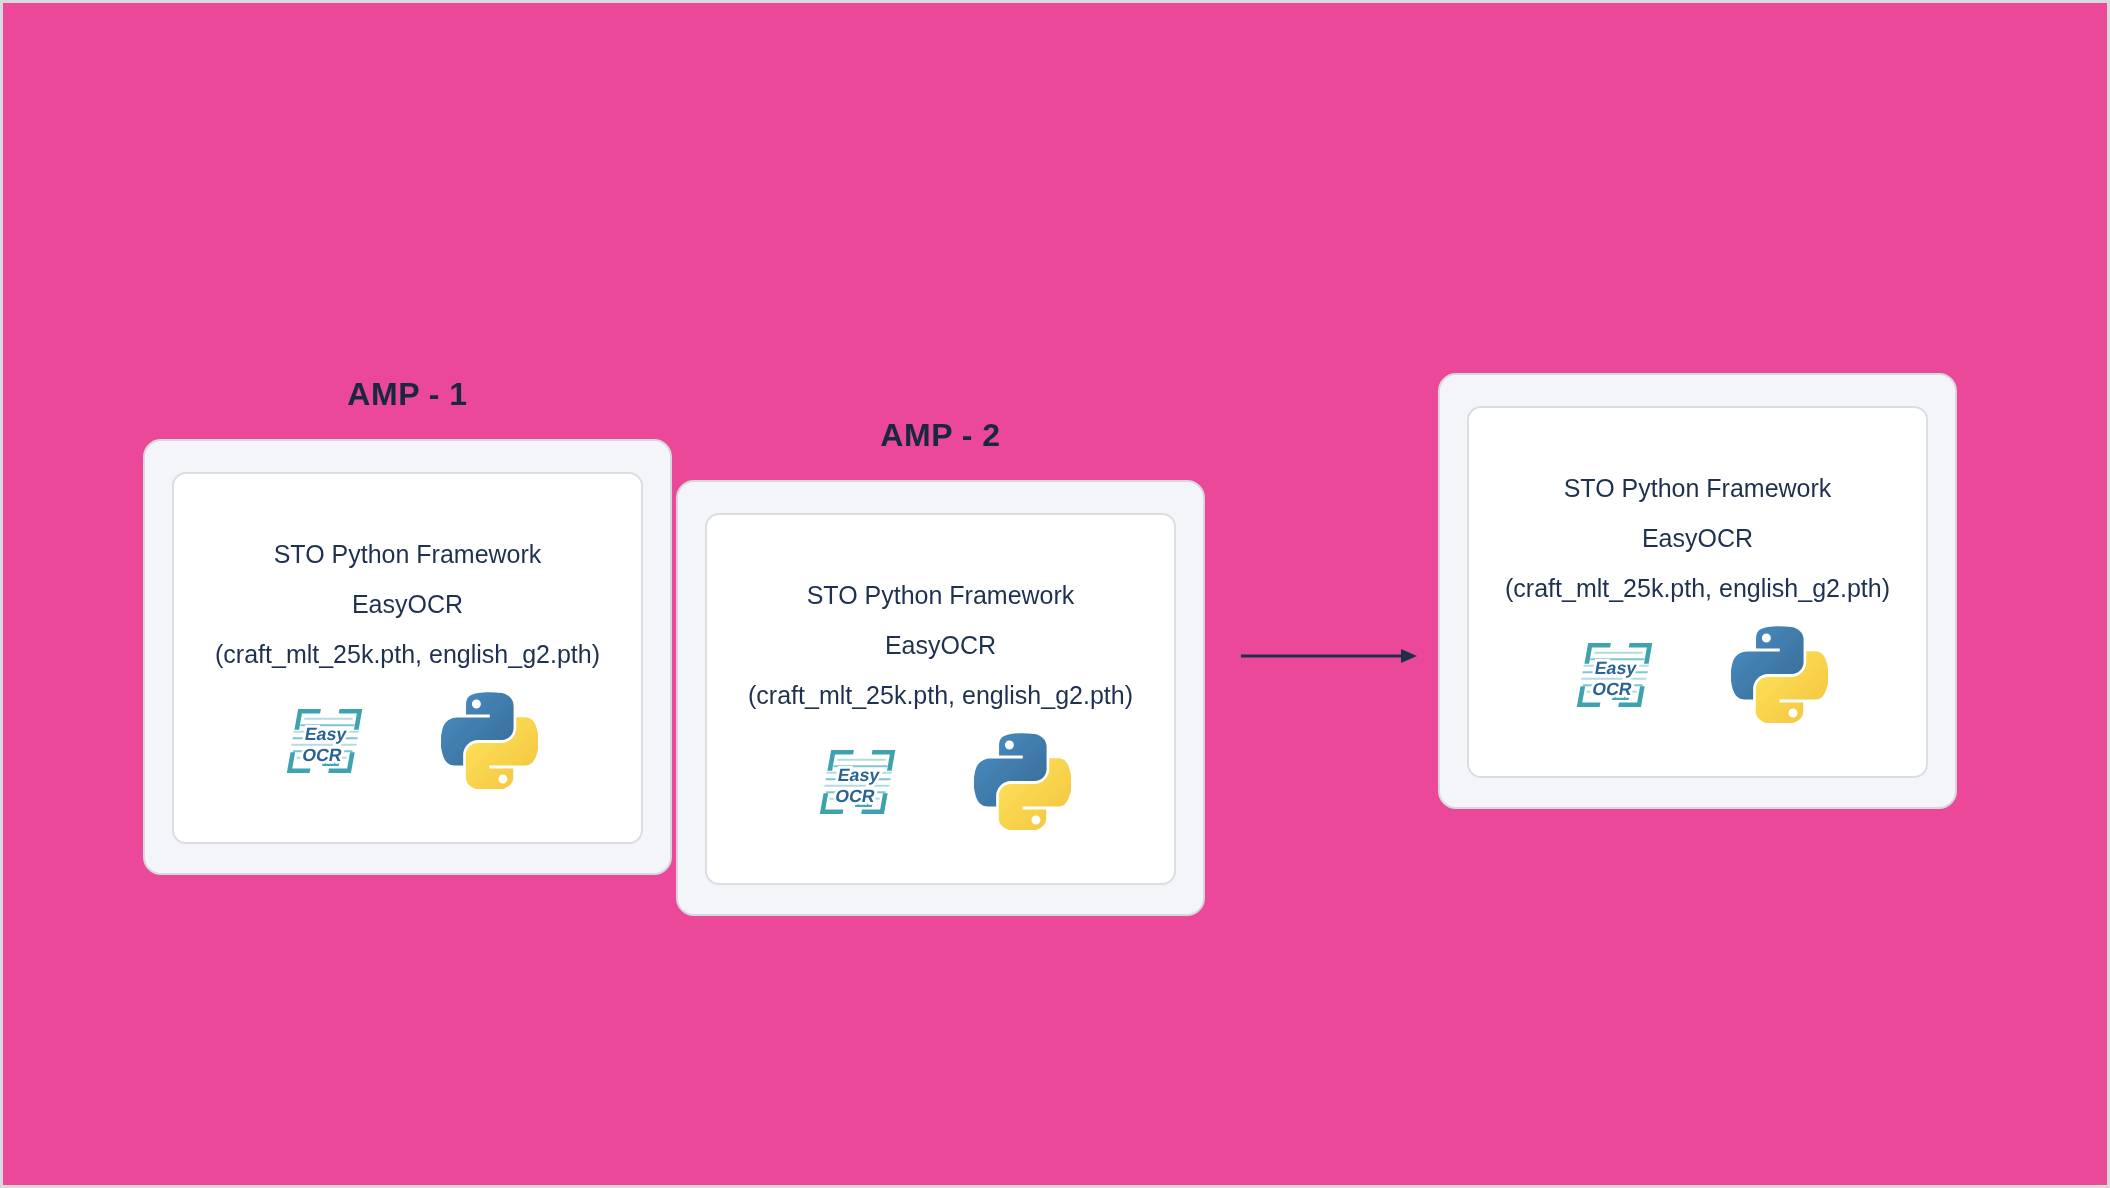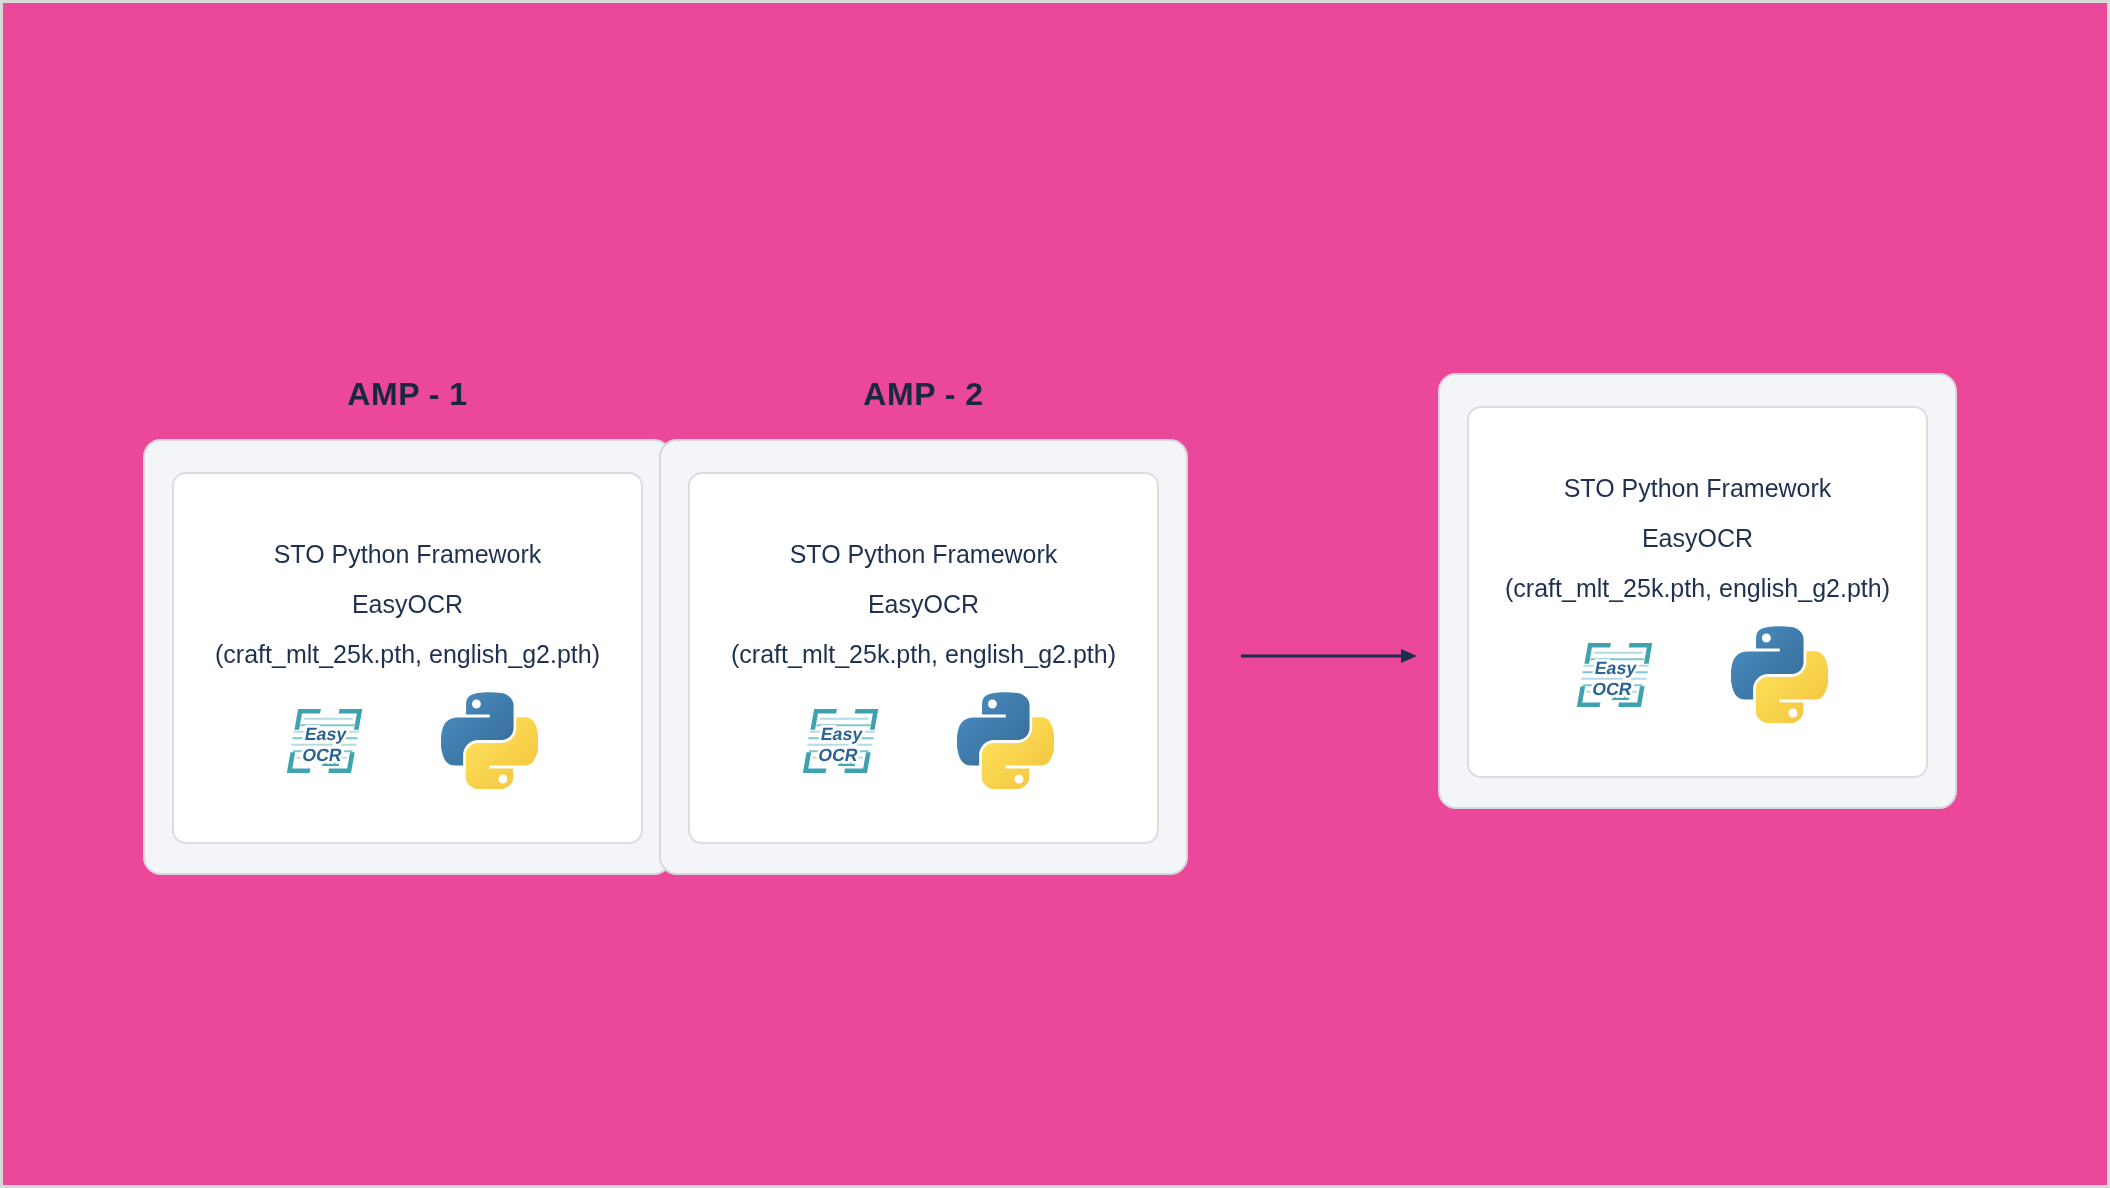--- a/index.html
+++ b/index.html
@@ -10,21 +10,21 @@
     position: relative;
     width: 2110px;
     height: 1188px;
     background: #ec4899;
     border: 3px solid #d9d9d9;
     overflow: hidden;
   }
 
   .amp-group { position: absolute; top: 370px; }
   .amp-group.g1 { left: 140px; width: 529px; }
-  .amp-group.g2 { left: 656px; width: 529px; }
+  .amp-group.g2 { left: 673px; width: 529px; margin-top: 41px; }
   .amp-group.gn { left: 1435px; width: 519px; }
 
   .amp-title {
     height: 42px;
     line-height: 42px;
     text-align: center;
     font-size: 32px;
     font-weight: 800;
     letter-spacing: 0.5px;
     color: #17283f;

